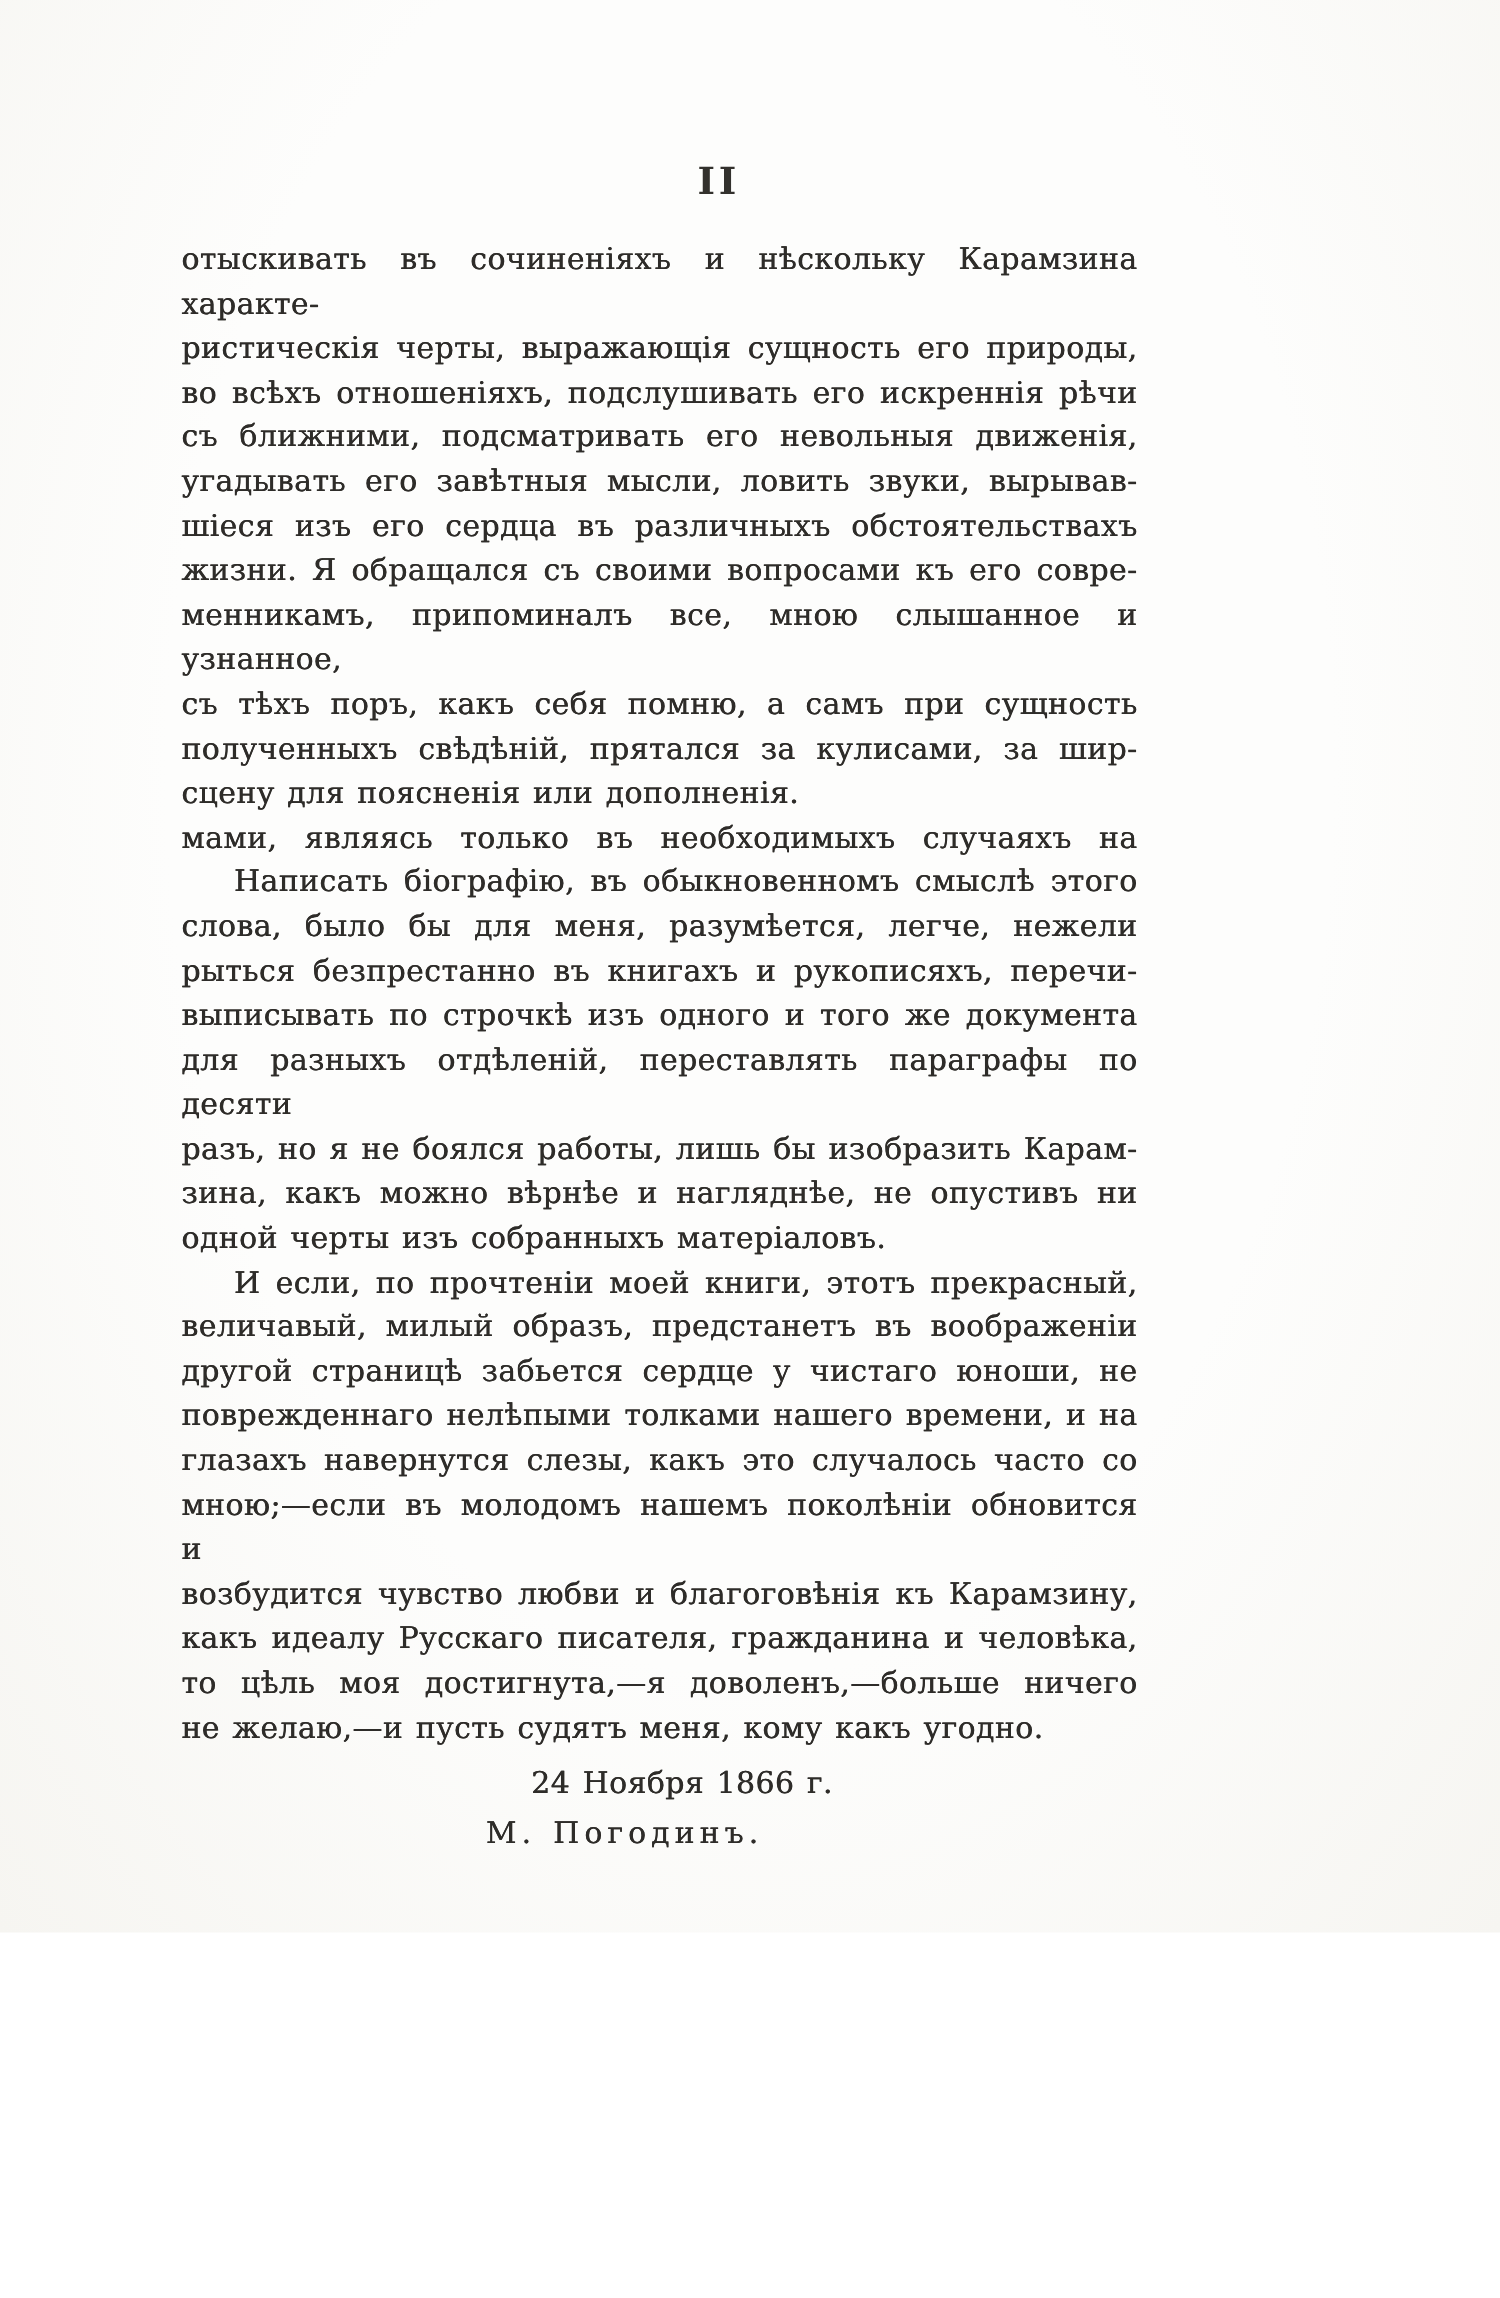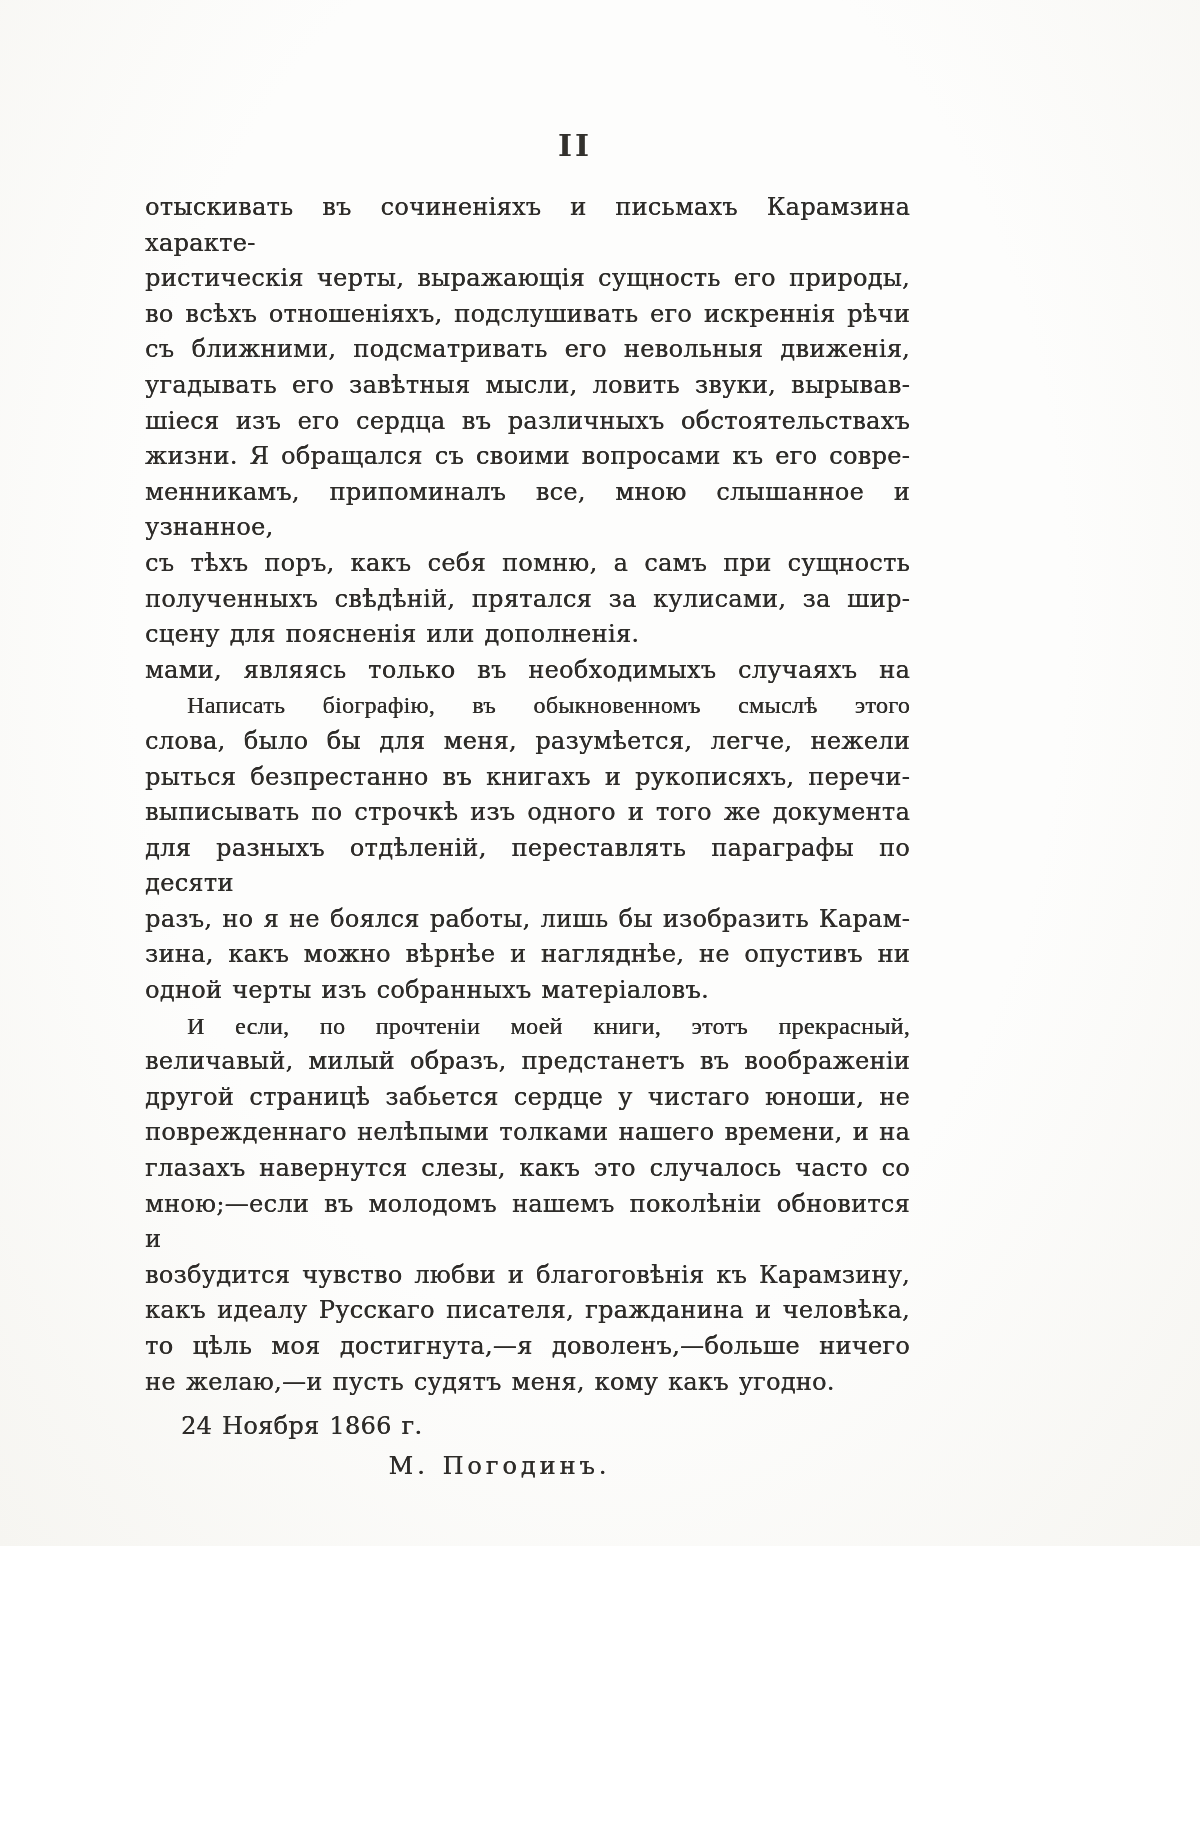--- a/index.html
+++ b/index.html
@@ -46,25 +46,26 @@
 
   .paragraph { margin: 0; }
 
   .line {
     text-align: justify;
     text-align-last: justify;
   }
 
   .line.last { text-align-last: left; }
 
-  .line.indent { text-indent: 42px; font-family: Liberation Serif, serif; }
+  .line.indent { text-indent: 42px; }
 
   .date-line {
     margin-top: 9px;
     text-indent: 36px;
+    text-align: center;
   }
 
   .signature-line {
     margin-top: 4px;
     text-align: center;
     padding-right: 56px;
     letter-spacing: 4px;
   }
 
   .watermark {
@@ -82,21 +83,21 @@
 </head>
 <body>
 
 <div class="page">
 
   <div class="page-number">II</div>
 
   <div class="text-block">
     <div id="paragraphs">
         <div class="paragraph">
-          <div class="line">отыскивать въ сочиненіяхъ и письмахъ Карамзина характе-</div>
+          <div class="line">отыскивать въ сочиненіяхъ и нѣскольку Карамзина характе-</div>
           <div class="line">ристическія черты, выражающія сущность его природы,</div>
           <div class="line">во всѣхъ отношеніяхъ, подслушивать его искреннія рѣчи</div>
           <div class="line">съ ближними, подсматривать его невольныя движенія,</div>
           <div class="line">угадывать его завѣтныя мысли, ловить звуки, вырывав-</div>
           <div class="line">шіеся изъ его сердца въ различныхъ обстоятельствахъ</div>
           <div class="line">жизни. Я обращался съ своими вопросами къ его совре-</div>
           <div class="line">менникамъ, припоминалъ все, мною слышанное и узнанное,</div>
           <div class="line">съ тѣхъ поръ, какъ себя помню, а самъ при сущность</div>
           <div class="line">полученныхъ свѣдѣній, прятался за кулисами, за шир-</div>
           <div class="line last">сцену для поясненія или дополненія.</div>

